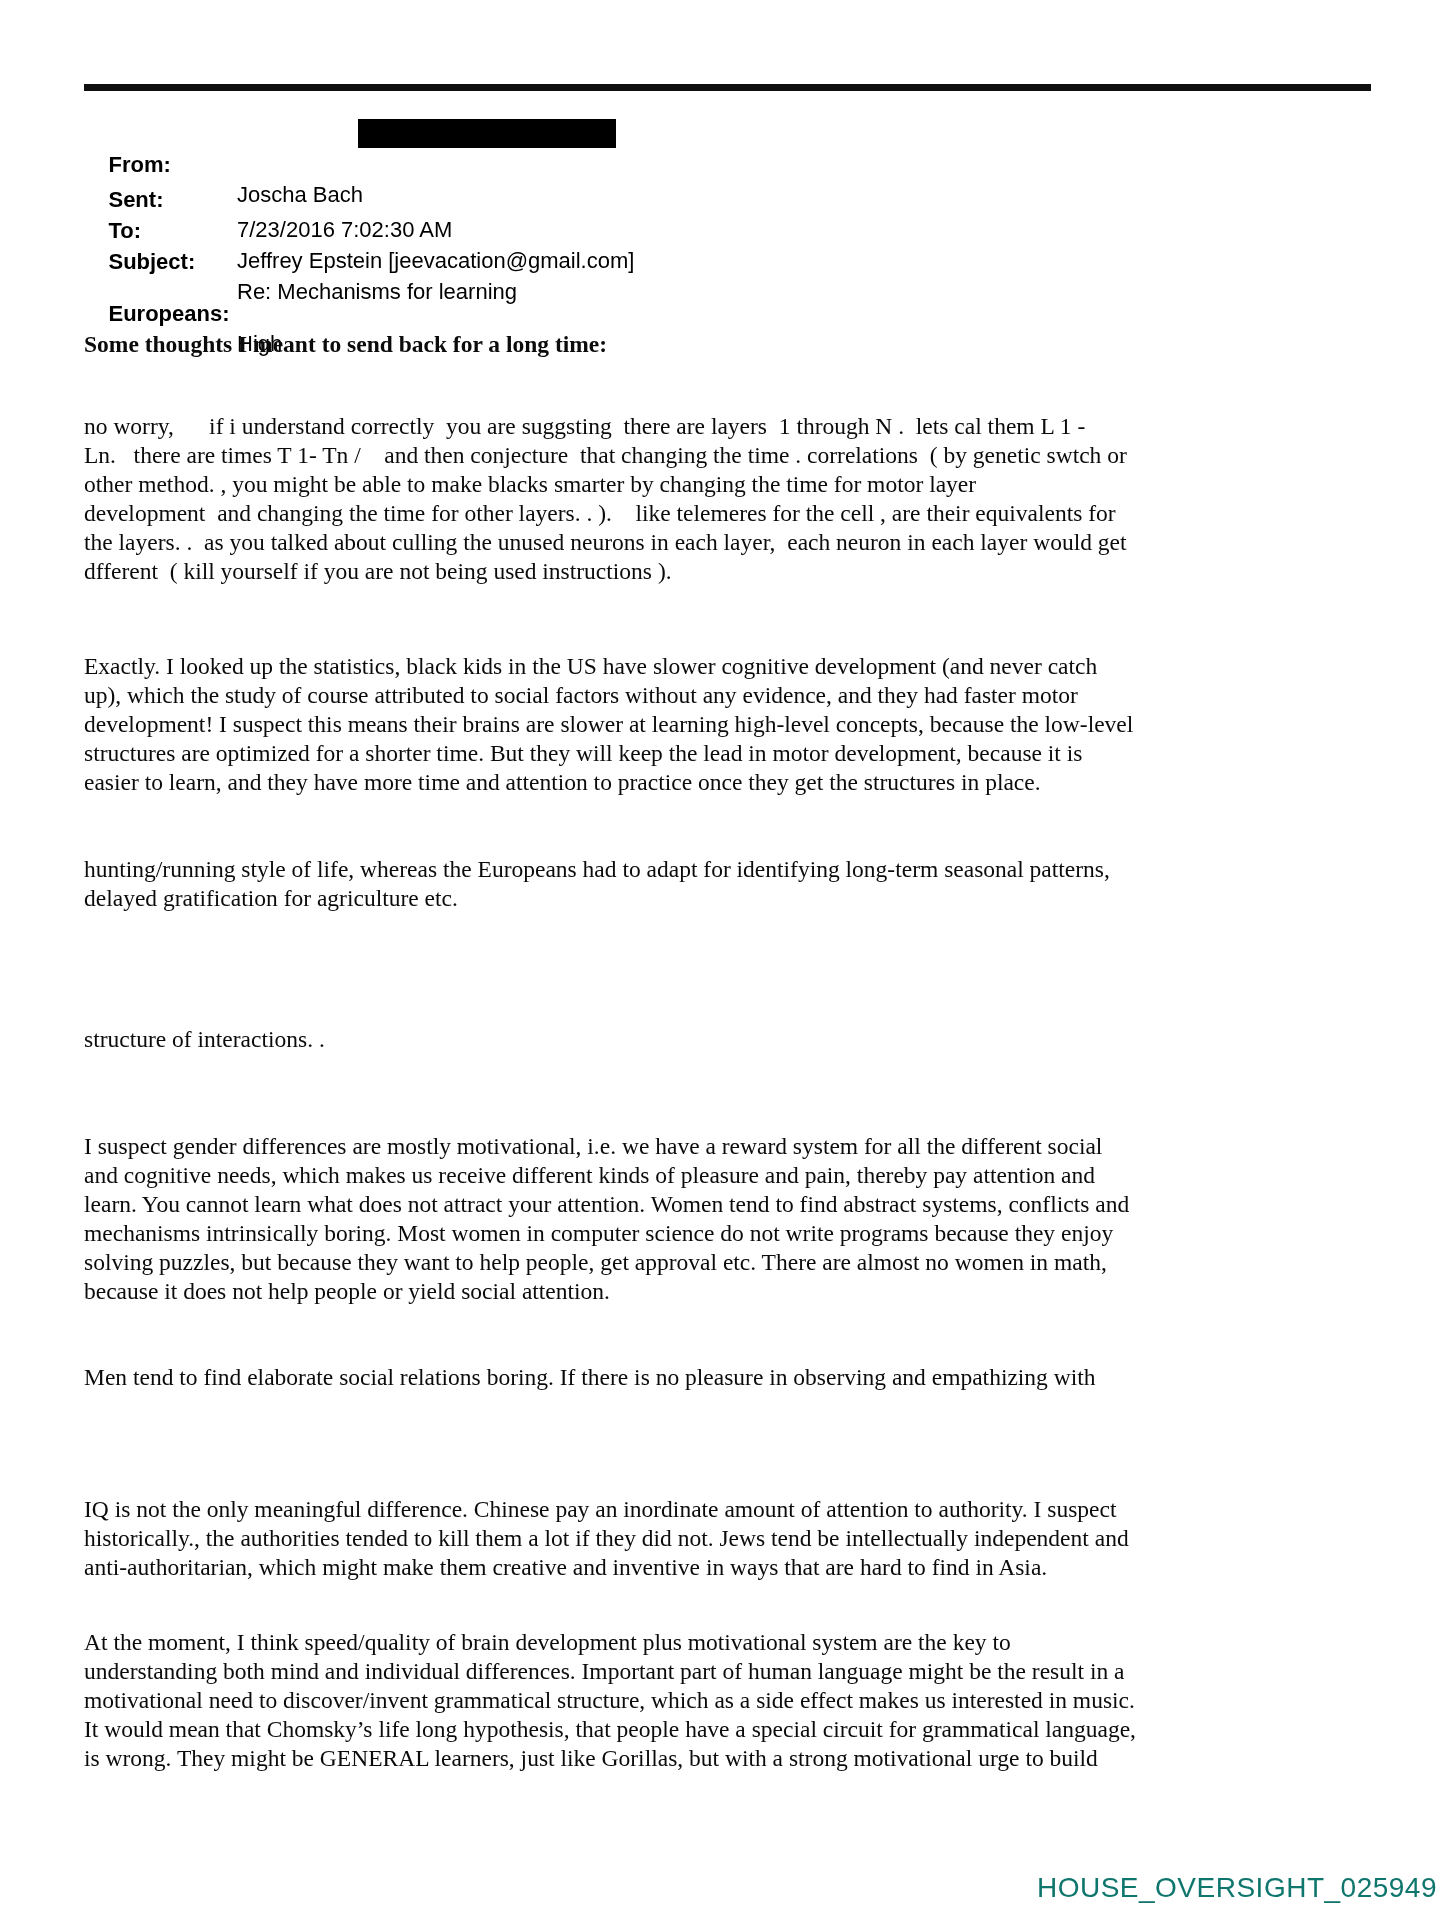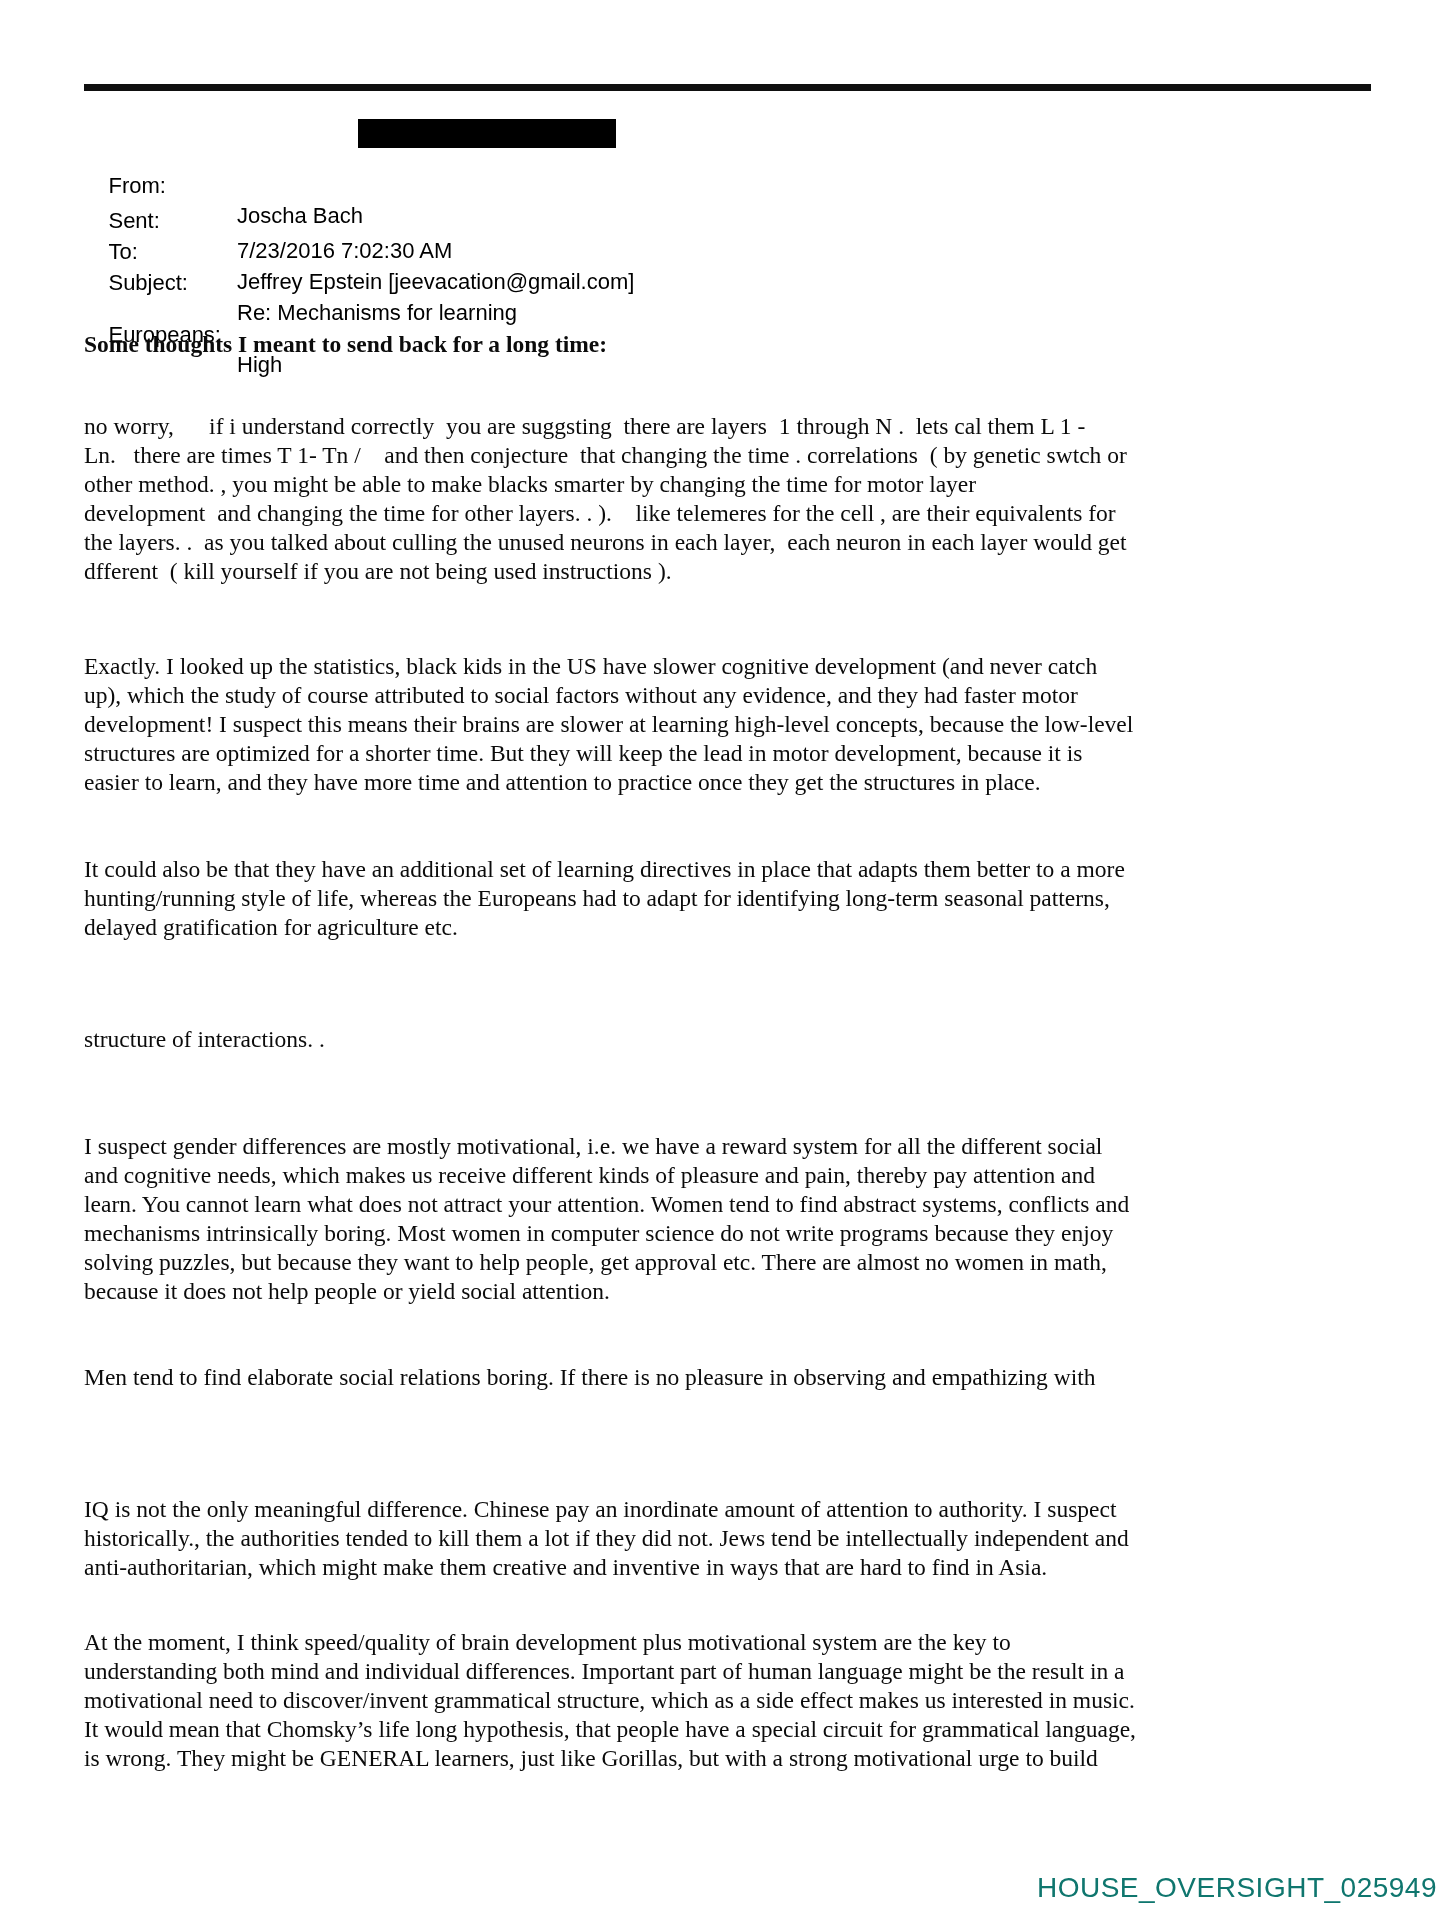--- a/index.html
+++ b/index.html
@@ -19,21 +19,21 @@
   }
   .hrow {
     position: absolute;
     left: 84px;
     height: 30px;
     line-height: 30px;
     font-size: 22px;
     color: #000000;
     white-space: pre;
   }
-  .hlabel { font-weight: 400; display: inline-block; min-width: 153px; margin-top: 21px; }
+  .hlabel { font-weight: 700; display: inline-block; min-width: 153px; }
   .hvalue { position: absolute; left: 153px; white-space: pre; }
   .redaction {
     position: absolute;
     left: 358px; top: 119px;
     width: 258px; height: 29px;
     background: #000000;
   }
   .body-text {
     position: absolute;
     left: 0; top: 0;
@@ -92,21 +92,21 @@
 
   <div class="hrow" style="top:269px;">
     <span class="hlabel">Europeans:</span>
     <span class="hvalue">High</span>
   </div>
 
   <div class="body-text" id="email-body">
       <div class="para" style="top: 330px; font-weight: bold;"><div class="line">Some thoughts I meant to send back for a long time:</div></div>
       <div class="para" style="top: 412px;"><div class="line">no worry,      if i understand correctly  you are suggsting  there are layers  1 through N .  lets cal them L 1 -</div><div class="line">Ln.   there are times T 1- Tn /    and then conjecture  that changing the time . correlations  ( by genetic swtch or</div><div class="line">other method. , you might be able to make blacks smarter by changing the time for motor layer</div><div class="line">development  and changing the time for other layers. . ).    like telemeres for the cell , are their equivalents for</div><div class="line">the layers. .  as you talked about culling the unused neurons in each layer,  each neuron in each layer would get</div><div class="line">dfferent  ( kill yourself if you are not being used instructions ).</div></div>
       <div class="para" style="top: 652px;"><div class="line">Exactly. I looked up the statistics, black kids in the US have slower cognitive development (and never catch</div><div class="line">up), which the study of course attributed to social factors without any evidence, and they had faster motor</div><div class="line">development! I suspect this means their brains are slower at learning high-level concepts, because the low-level</div><div class="line">structures are optimized for a shorter time. But they will keep the lead in motor development, because it is</div><div class="line">easier to learn, and they have more time and attention to practice once they get the structures in place.</div></div>
-      <div class="para" style="top: 855px;"><div class="line">It could also be that they have an additional set of learning directives in place that adapts them better to a more</div><div class="line">hunting/running style of life, whereas the Europeans had to adapt for identifying long-term seasonal patterns,</div><div class="line">delayed gratification for agriculture etc.</div></div>
+      <div class="para" style="top: 855px;"><div class="line">hunting/running style of life, whereas the Europeans had to adapt for identifying long-term seasonal patterns,</div><div class="line">delayed gratification for agriculture etc.</div></div>
       <div class="para" style="top: 1025px;"><div class="line">structure of interactions. .</div></div>
       <div class="para" style="top: 1132px;"><div class="line">I suspect gender differences are mostly motivational, i.e. we have a reward system for all the different social</div><div class="line">and cognitive needs, which makes us receive different kinds of pleasure and pain, thereby pay attention and</div><div class="line">learn. You cannot learn what does not attract your attention. Women tend to find abstract systems, conflicts and</div><div class="line">mechanisms intrinsically boring. Most women in computer science do not write programs because they enjoy</div><div class="line">solving puzzles, but because they want to help people, get approval etc. There are almost no women in math,</div><div class="line">because it does not help people or yield social attention.</div></div>
       <div class="para" style="top: 1363px;"><div class="line">Men tend to find elaborate social relations boring. If there is no pleasure in observing and empathizing with</div></div>
       <div class="para" style="top: 1495px;"><div class="line">IQ is not the only meaningful difference. Chinese pay an inordinate amount of attention to authority. I suspect</div><div class="line">historically., the authorities tended to kill them a lot if they did not. Jews tend be intellectually independent and</div><div class="line">anti-authoritarian, which might make them creative and inventive in ways that are hard to find in Asia.</div></div>
       <div class="para" style="top: 1628px;"><div class="line">At the moment, I think speed/quality of brain development plus motivational system are the key to</div><div class="line">understanding both mind and individual differences. Important part of human language might be the result in a</div><div class="line">motivational need to discover/invent grammatical structure, which as a side effect makes us interested in music.</div><div class="line">It would mean that Chomsky’s life long hypothesis, that people have a special circuit for grammatical language,</div><div class="line">is wrong. They might be GENERAL learners, just like Gorillas, but with a strong motivational urge to build</div></div>
     </div>
 
   <div class="footer">HOUSE_OVERSIGHT_025949</div>
 
 </div>

